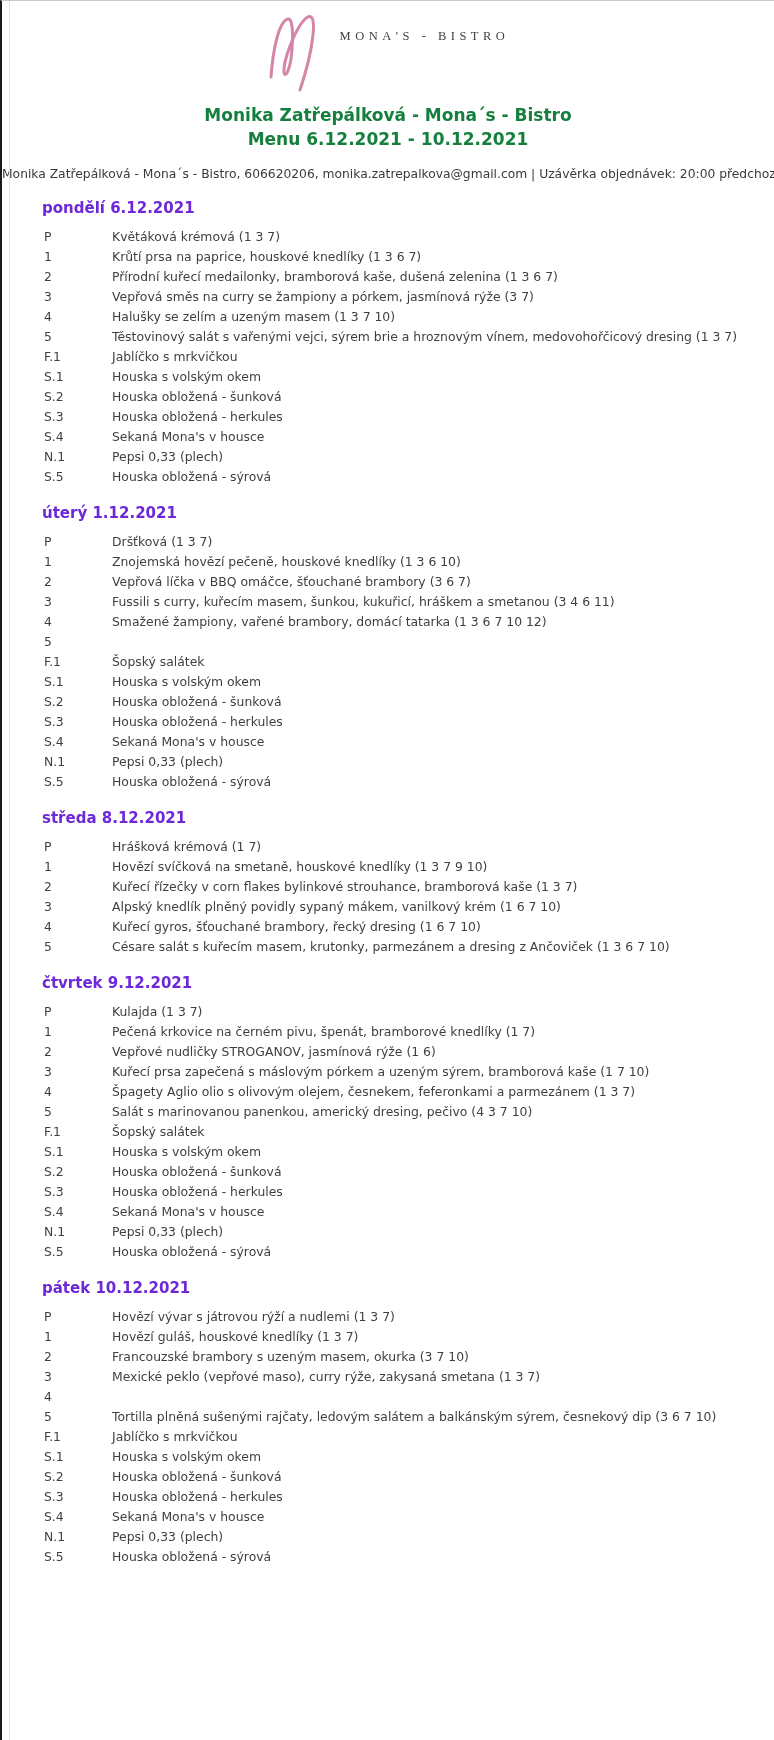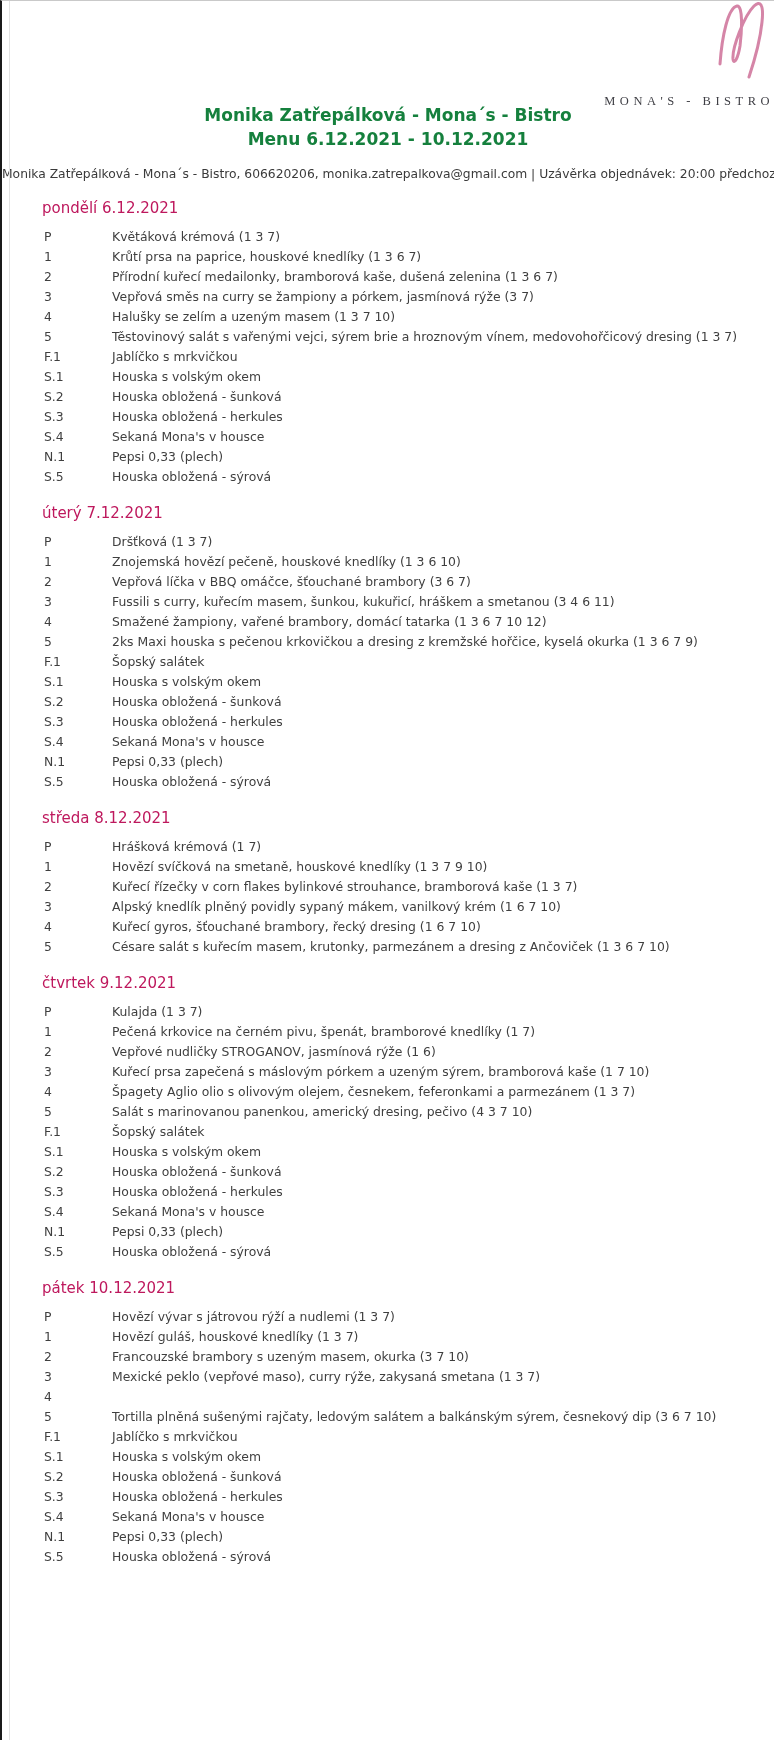--- a/index.html
+++ b/index.html
@@ -18,24 +18,23 @@
   .edge-line {
     position: absolute;
     left: 7px; top: 0; bottom: 0;
     width: 1px;
     background: #e2e2e2;
   }
   .header { text-align: center; padding-top: 12px; }
   .logo-row {
     display: flex;
     justify-content: center;
-    align-items: flex-end;
+    align-items: flex-start;
     height: 82px;
     overflow: visible;
-    flex-direction: column;
   }
   .logo-m { overflow: visible; flex: 0 0 auto; }
   .brand {
     font-family: "Liberation Serif", serif;
     font-size: 12.5px;
     letter-spacing: 4.5px;
     color: #3f3f45;
     margin-left: 15px;
     margin-top: 16px;
     white-space: nowrap;
@@ -51,22 +50,22 @@
   .contact {
     font-size: 12.3px;
     color: #3a3a3a;
     margin-top: 17px;
     white-space: nowrap;
   }
   .menu { margin-top: 18px; padding-left: 40px; padding-right: 10px; }
   .day { margin-bottom: 17px; }
   .day-title {
     font-size: 15px;
-    font-weight: normal;
-    color: #be185d;
+    font-weight: bold;
+    color: #6d28d9;
     margin: 0 0 9px 0;
     line-height: 19px;
   }
   .row {
     display: flex;
     height: 20px;
     align-items: center;
     font-size: 12.4px;
     color: #3f3f3f;
   }
@@ -155,21 +154,21 @@
   </div>
 
   <div class="row">
     <span class="code">S.5</span>
     <span class="text">Houska obložená - sýrová</span>
   </div>
 </div>
   </section>
 
   <section class="day">
-    <h2 class="day-title">úterý 7.12.2021</h2>
+    <h2 class="day-title">úterý 1.12.2021</h2>
     <div class="day-items">
   <div class="row">
     <span class="code">P</span>
     <span class="text">Dršťková (1 3 7)</span>
   </div>
 
   <div class="row">
     <span class="code">1</span>
     <span class="text">Znojemská hovězí pečeně, houskové knedlíky (1 3 6 10)</span>
   </div>
@@ -184,21 +183,20 @@
     <span class="text">Fussili s curry, kuřecím masem, šunkou, kukuřicí, hráškem a smetanou (3 4 6 11)</span>
   </div>
 
   <div class="row">
     <span class="code">4</span>
     <span class="text">Smažené žampiony, vařené brambory, domácí tatarka (1 3 6 7 10 12)</span>
   </div>
 
   <div class="row">
     <span class="code">5</span>
-    <span class="text">2ks Maxi houska s pečenou krkovičkou a dresing z kremžské hořčice, kyselá okurka (1 3 6 7 9)</span>
   </div>
 
   <div class="row">
     <span class="code">F.1</span>
     <span class="text">Šopský salátek</span>
   </div>
 
   <div class="row">
     <span class="code">S.1</span>
     <span class="text">Houska s volským okem</span>

